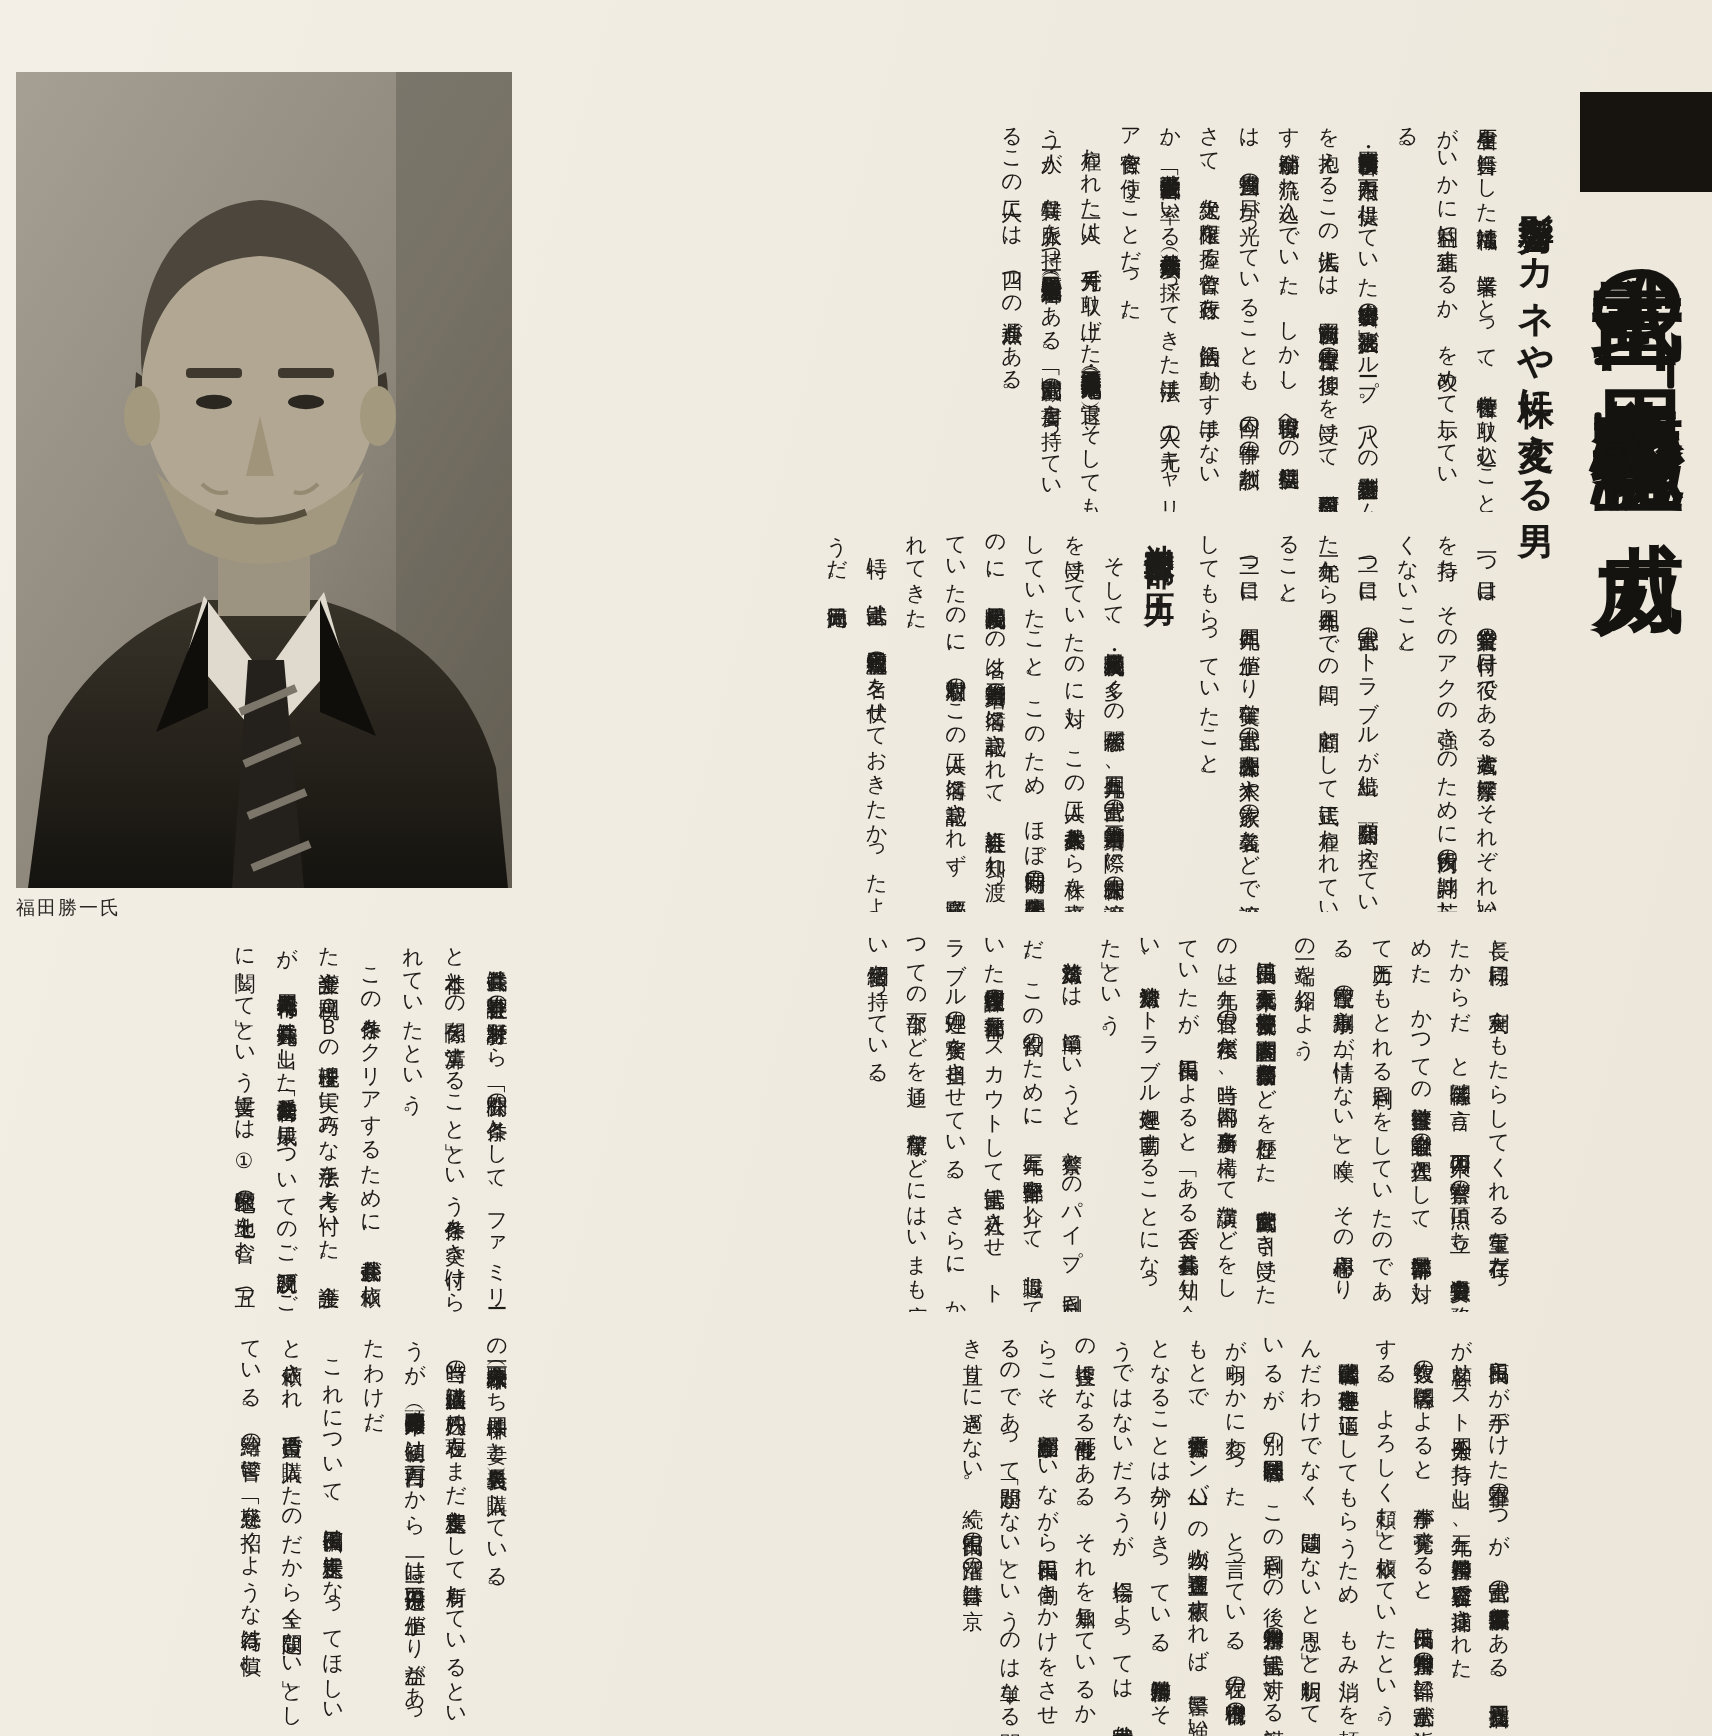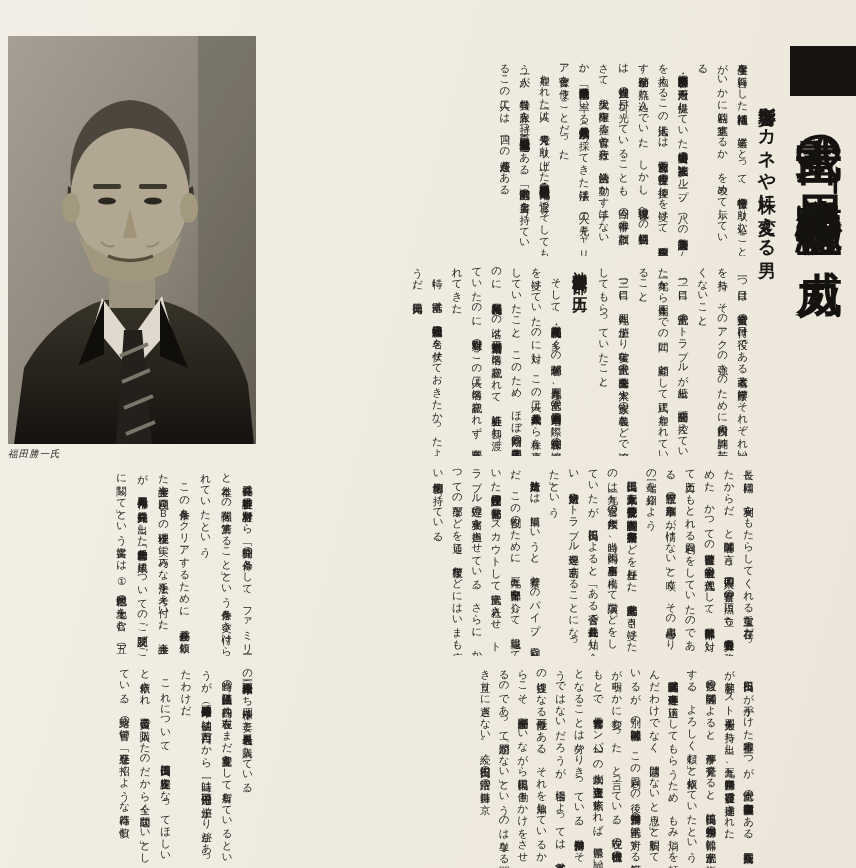--- a/index.html
+++ b/index.html
@@ -30,21 +30,21 @@
     writing-mode:vertical-rl;text-orientation:mixed;
     font-size:18px;line-height:30px;font-weight:bold;letter-spacing:1px;color:#1a1815;
   }
   
   .photo{
     position:absolute;left:8px;top:36px;width:248px;height:408px;
     background:#8f897d;box-shadow:0 0 0 1px #b5afa3 inset;
   }
   .photo svg{display:block;}
   .caption{
-    position:absolute;left:8px;top:448px;font-size:9.5px;color:#2a2824;letter-spacing:1px;font-style:italic;
+    position:absolute;left:8px;top:448px;font-size:9.5px;color:#2a2824;letter-spacing:1px;
   }
   
   .row1{left:256px;top:56px;width:496px;height:200px;}
   .row2{left:256px;top:260px;width:496px;height:196px;}
   .mid{left:258px;top:462px;width:500px;height:194px;}
   .mid p{line-height:19.4px;}
   .bottom{left:258px;top:662px;width:500px;height:206px;}
   .bottom p{line-height:18.8px;}
   .leftmid{left:2px;top:466px;width:256px;height:190px;}
   .leftmid p{line-height:21px;}

